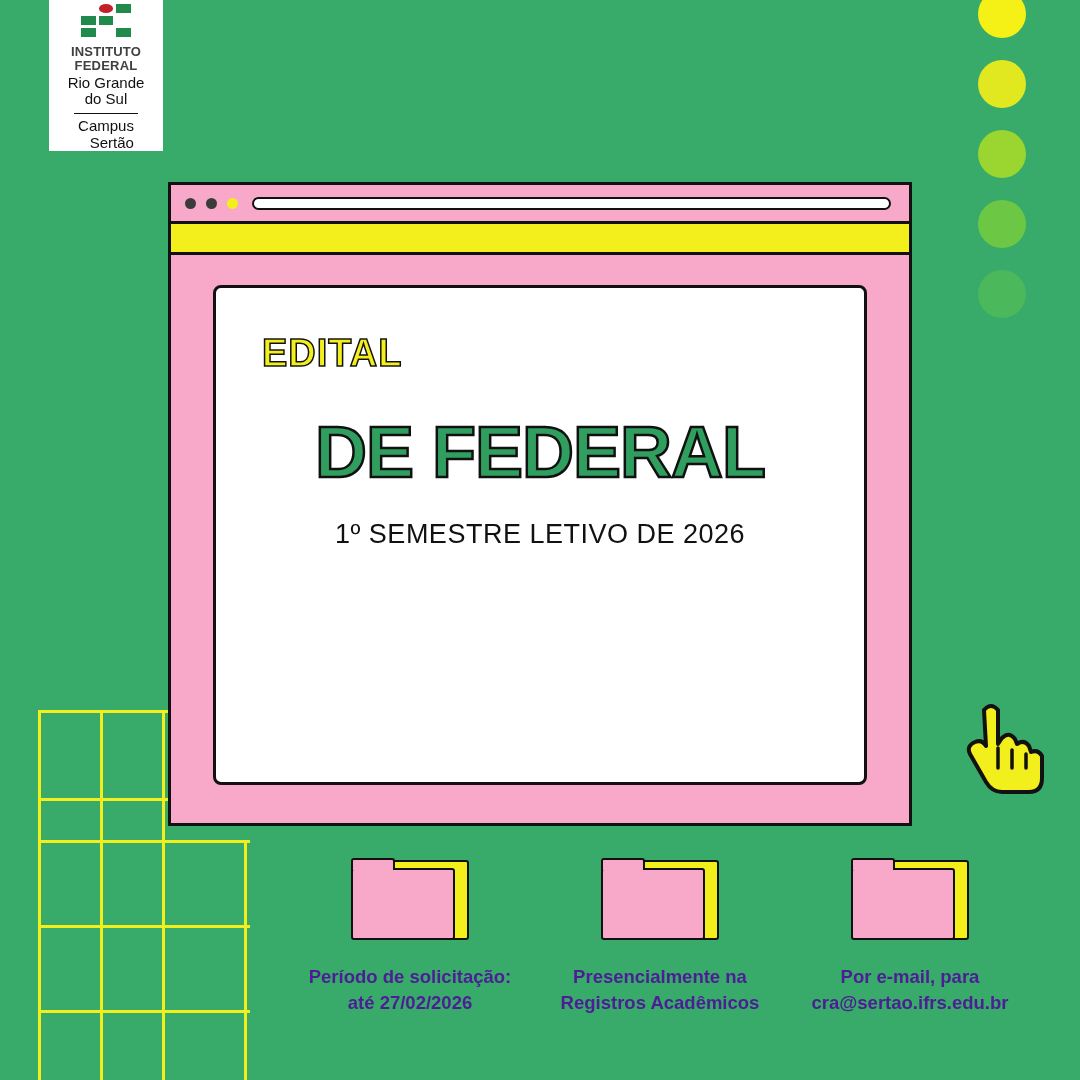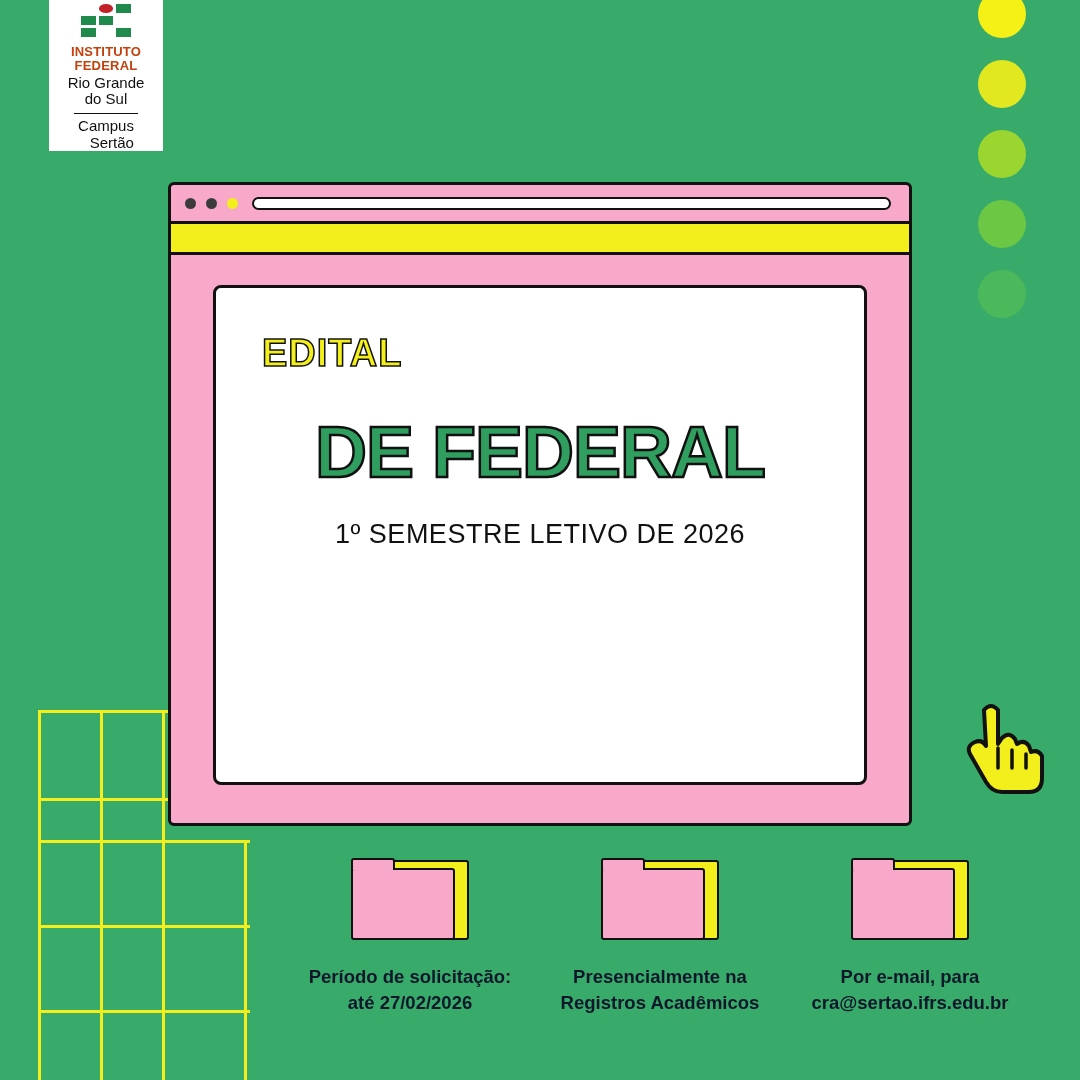--- a/index.html
+++ b/index.html
@@ -54,42 +54,42 @@
     display: grid;
     grid-template-columns: repeat(3, 1fr);
     grid-template-rows: repeat(3, 1fr);
     gap: 3px;
     margin-bottom: 8px;
   }
   .logo-mark span { background: #1f8a4c; display: block; }
   .logo-mark span.red { background: #c22127; border-radius: 50%; }
   .logo-mark span.blank { background: transparent; }
   .logo-txt1 {
-    font-size: 13px; font-weight: bold; color: #c2410c;
+    font-size: 13px; font-weight: bold; color: #404040;
     line-height: 1.05; text-align: center; letter-spacing: .2px;
   }
   .logo-txt2 {
     font-size: 15px; color: #111; line-height: 1.1;
     text-align: center; margin-top: 2px;
   }
   .logo-rule {
     width: 64px; height: 1.5px; background: #111; margin: 5px 0 4px;
   }
   .logo-txt3 {
     font-size: 15px; color: #111; line-height: 1.1; text-align: right;
   }
 
   
   .window {
     position: absolute;
     left: 168px; top: 182px;
     width: 744px; height: 644px;
     background: #f8a8c8;
     border: 3px solid #111;
-    border-radius: 6px;
+    border-radius: 0;
   }
   .window-titlebar {
     position: relative;
     height: 36px;
     display: flex; align-items: center;
     padding: 0 14px;
   }
   .tl-dots { display: flex; gap: 10px; align-items: center; }
   .tl-dot { width: 11px; height: 11px; border-radius: 50%; background: #3b3b3b; }
   .tl-dot.y { background: #f2ef1c; }
@@ -177,21 +177,21 @@
   }
   .folder-tab {
     position: absolute; left: 0; top: -2px;
     width: 44px; height: 12px;
     background: #f8a8c8;
     border: 2.5px solid #111;
     border-bottom: none;
     border-radius: 3px 3px 0 0;
   }
   .folder-caption {
-    color: #0f172a;
+    color: #4c1d95;
     font-size: 18.5px;
     font-weight: bold;
     line-height: 1.38;
   }
 </style>
 </head>
 <body>
 
 <div id="poster">
 

